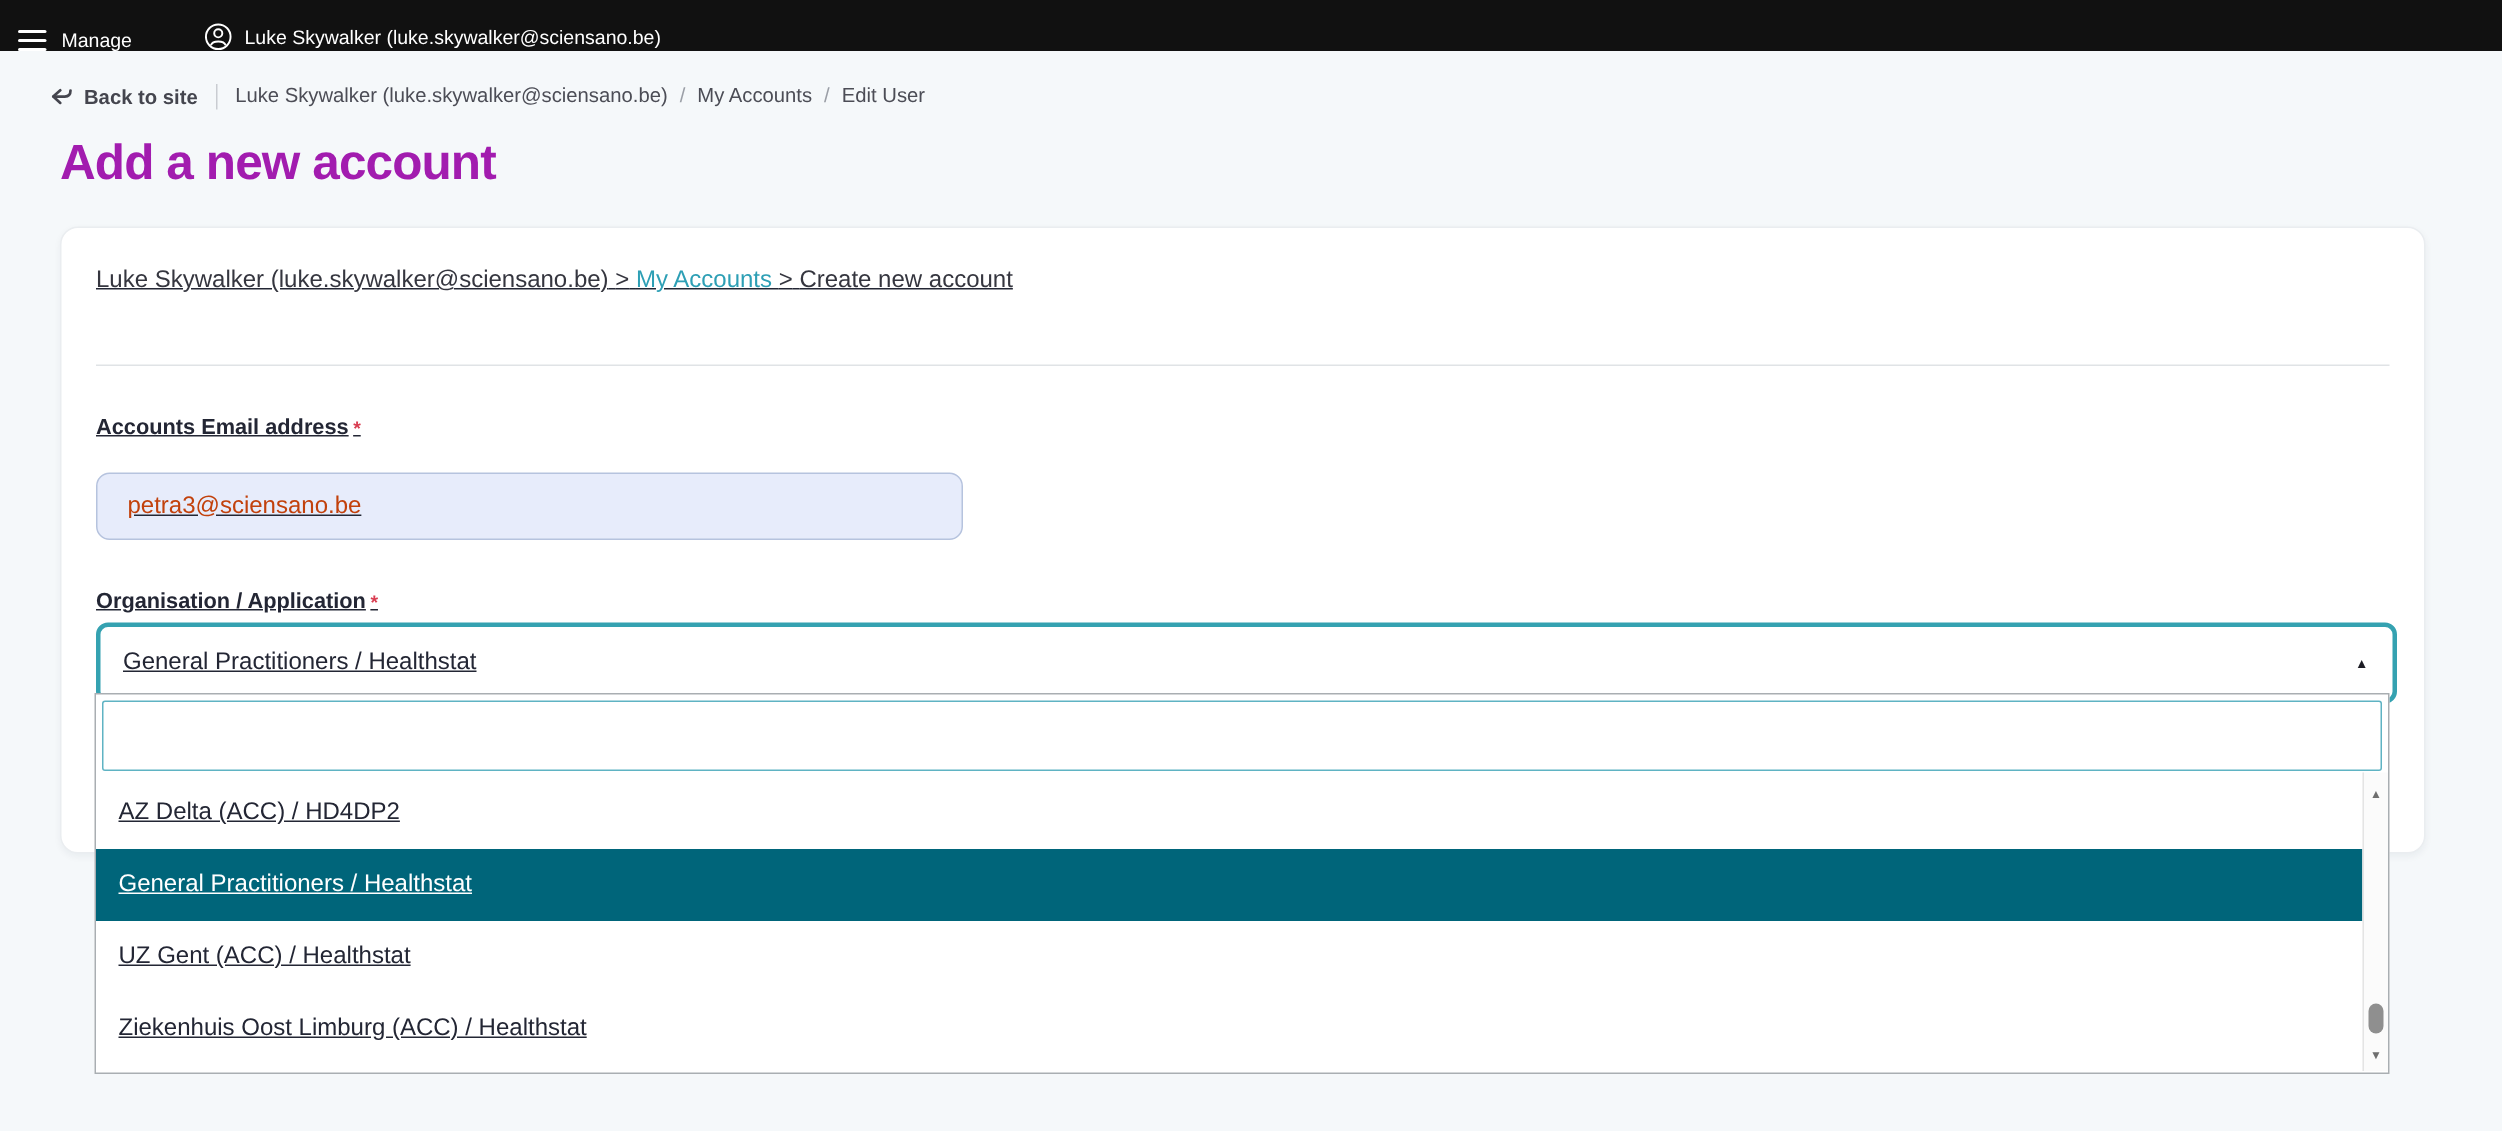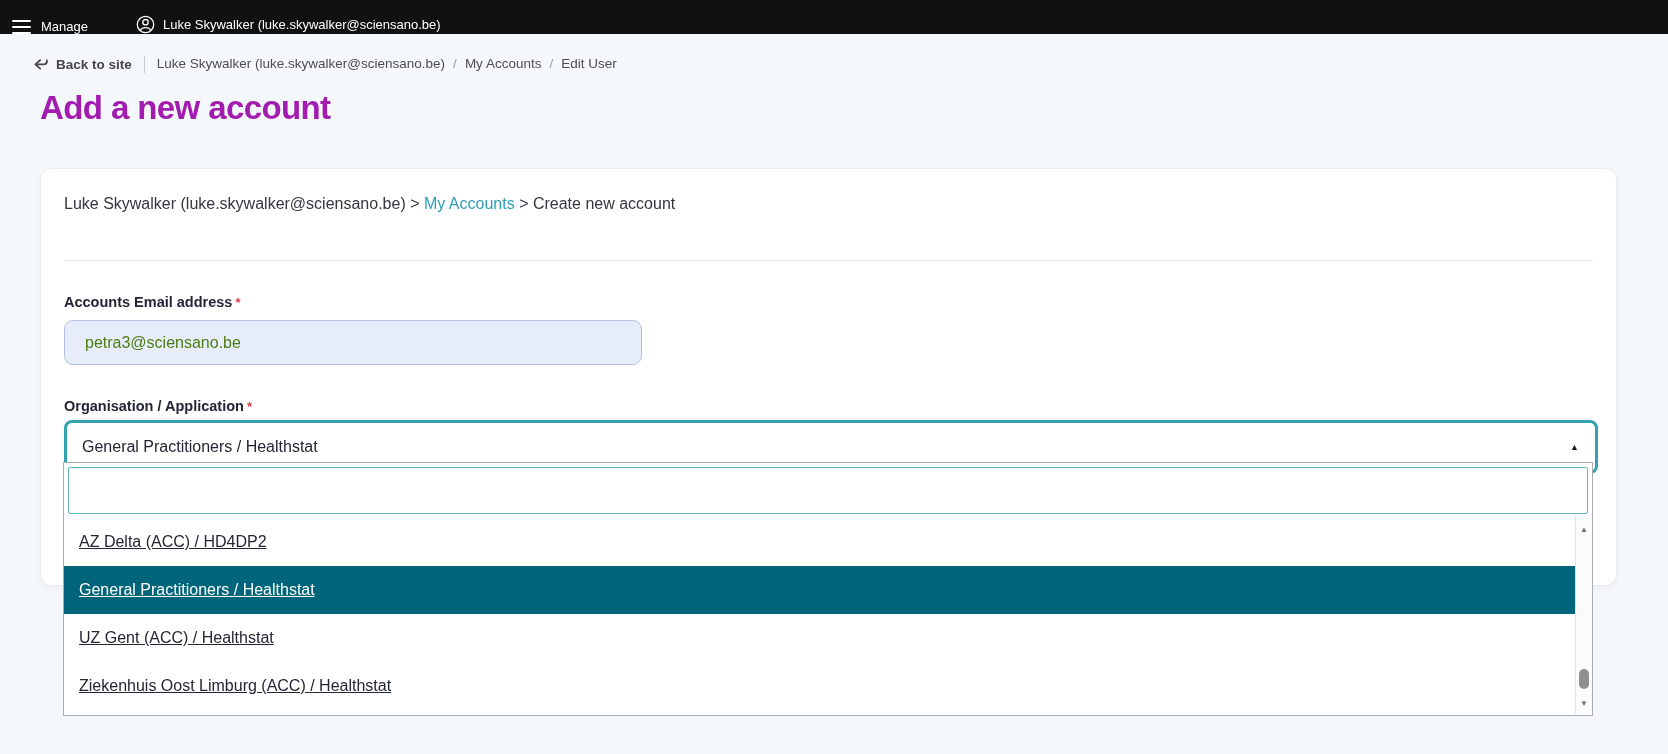--- a/index.html
+++ b/index.html
@@ -27,33 +27,33 @@
   .crumb-item { color:#4c4d56; }
   .crumb-link { cursor:pointer; }
   .crumb-slash { color:#9a9ea6; margin:0 8px; }
   
   .page-title {
     margin:16px 0 0 40px; font-size:33px; font-weight:700;
     letter-spacing:-0.6px; color:#a21caf;
   }
   
   .card {
-    position:absolute; left:40px; top:168px; width:1577px; height:418px;
+    position:absolute; left:40px; top:151px; width:1577px; height:418px;
     background:#fff; border:1px solid #eaedf0; border-radius:12px;
-    box-shadow:0 2px 5px rgba(20,40,60,.05); padding:25px 23px;
+    box-shadow:0 2px 5px rgba(20,40,60,.05); padding:25px 23px;text-decoration:underline;
   }
   .card-crumb { font-size:16px; color:#35363f; line-height:20px; }
   .card-crumb .link { color:#2d9fb5; cursor:pointer; }
   .card-divider { height:1px; background:#e0e3e6; border:0; margin-top:46px; }
   .field-label { margin-top:34px; font-size:14.5px; font-weight:700; color:#232634; line-height:15px; }
   .req { color:#d93c50; margin-left:3px; font-size:13px; vertical-align:top; }
   .email-input {
-    display:block; margin-top:10px; width:578px; height:45px;
+    display:block; margin-top:22px; width:578px; height:45px;
     background:#e7ecfb; border:1px solid #b6c3de; border-radius:9px;
-    font-family:"Liberation Sans", sans-serif; font-size:16px; color:#4d7c0f;
+    font-family:"Liberation Sans", sans-serif; font-size:16px; color:#c2410c;
     padding:0 20px; outline:none;
   }
   .select-box {
     position:relative; margin-top:6px; width:1534px; height:54px;
     background:#fff; border:3px solid #35a2b1; border-radius:8px;
     display:flex; align-items:center; padding:0 40px 0 15px; cursor:pointer;
   }
   .select-value { font-size:16px; color:#232634; }
   .select-caret { position:absolute; right:16px; top:50%; transform:translateY(-50%); font-size:9px; color:#1c1c24; }
   

